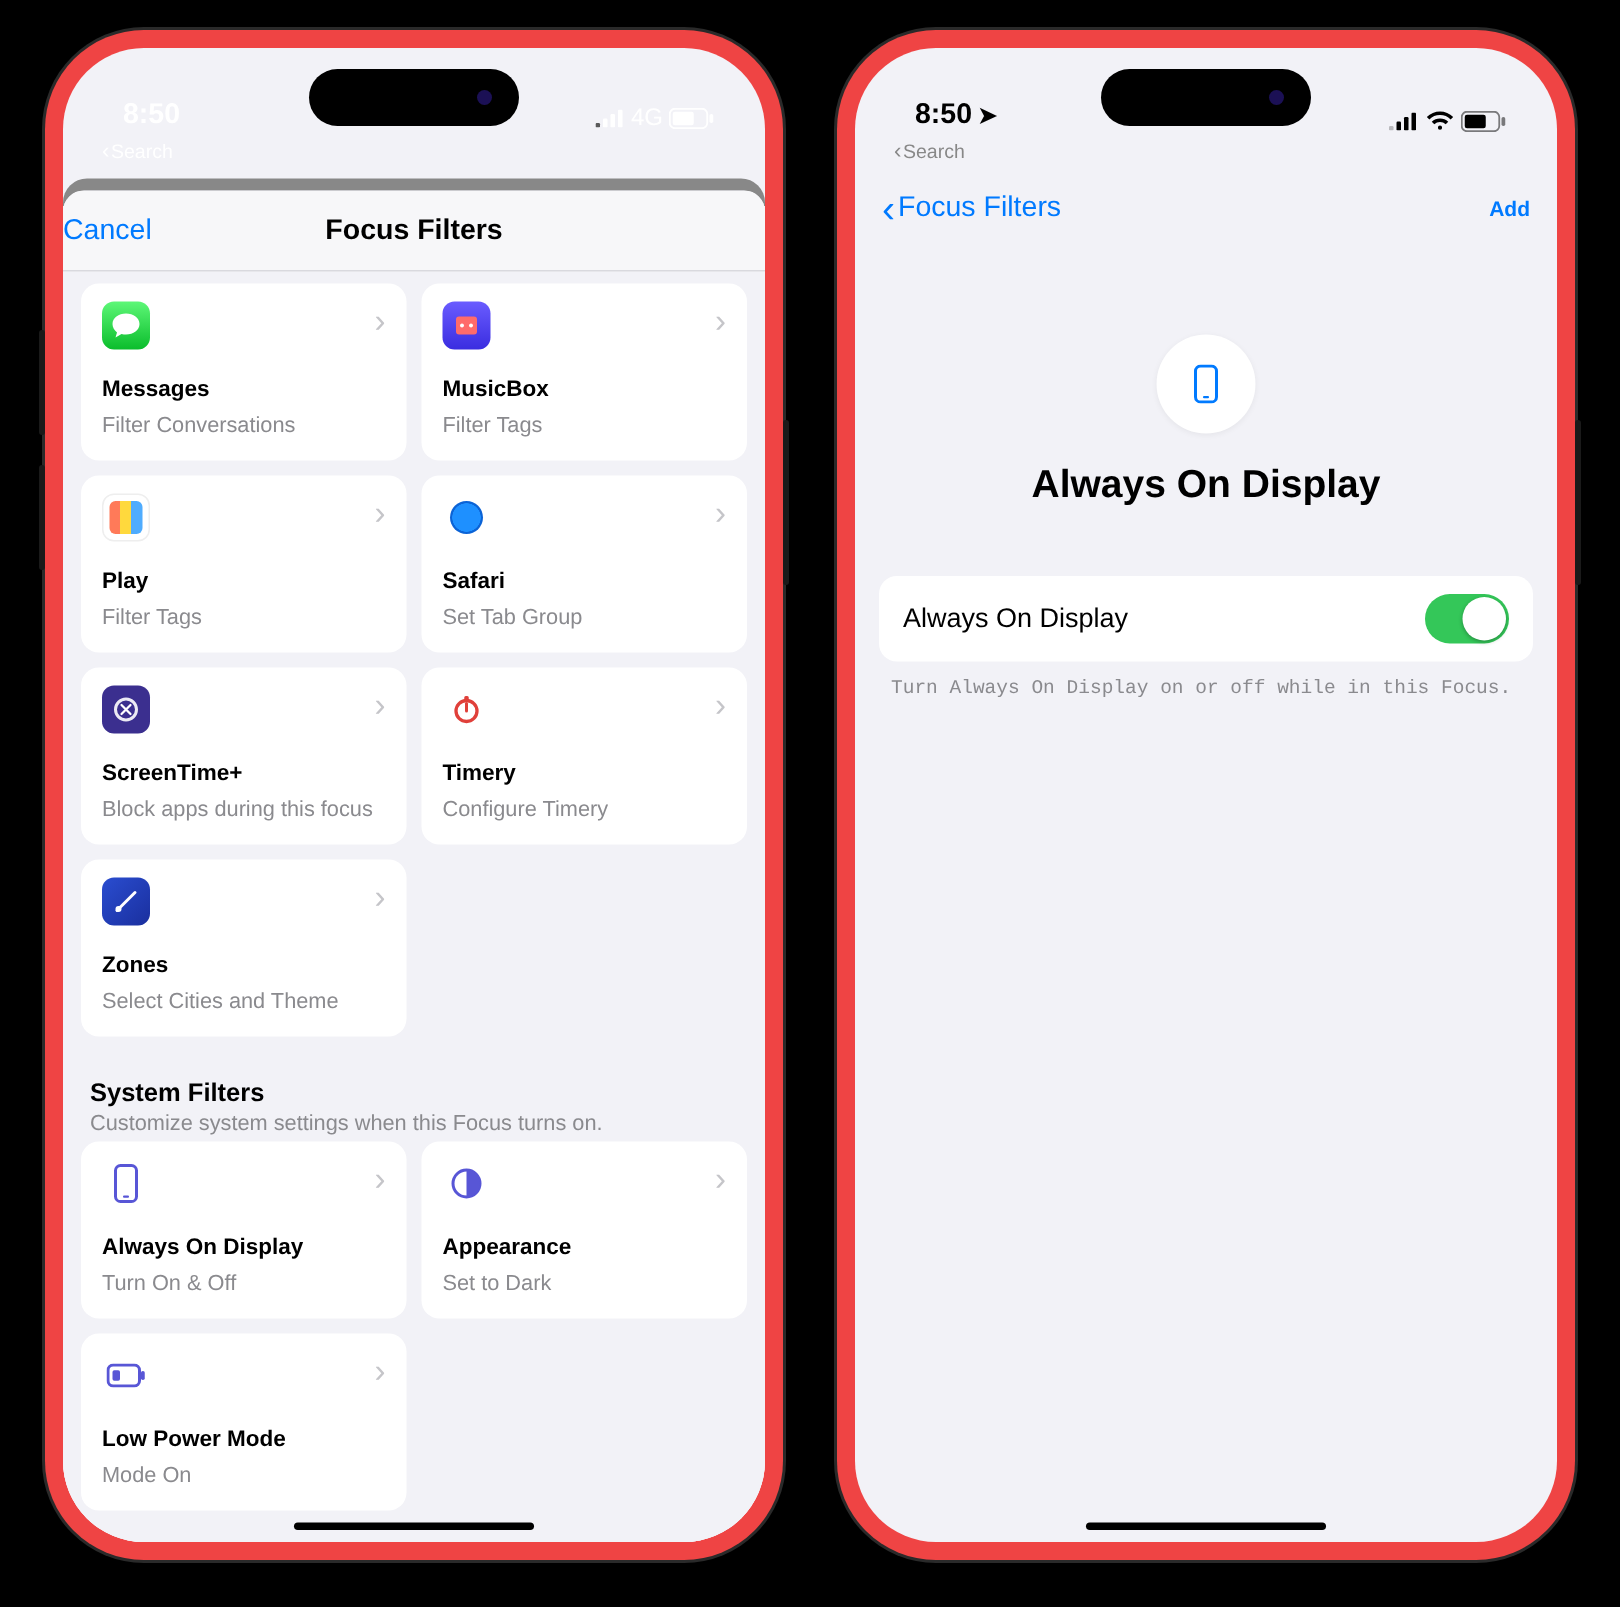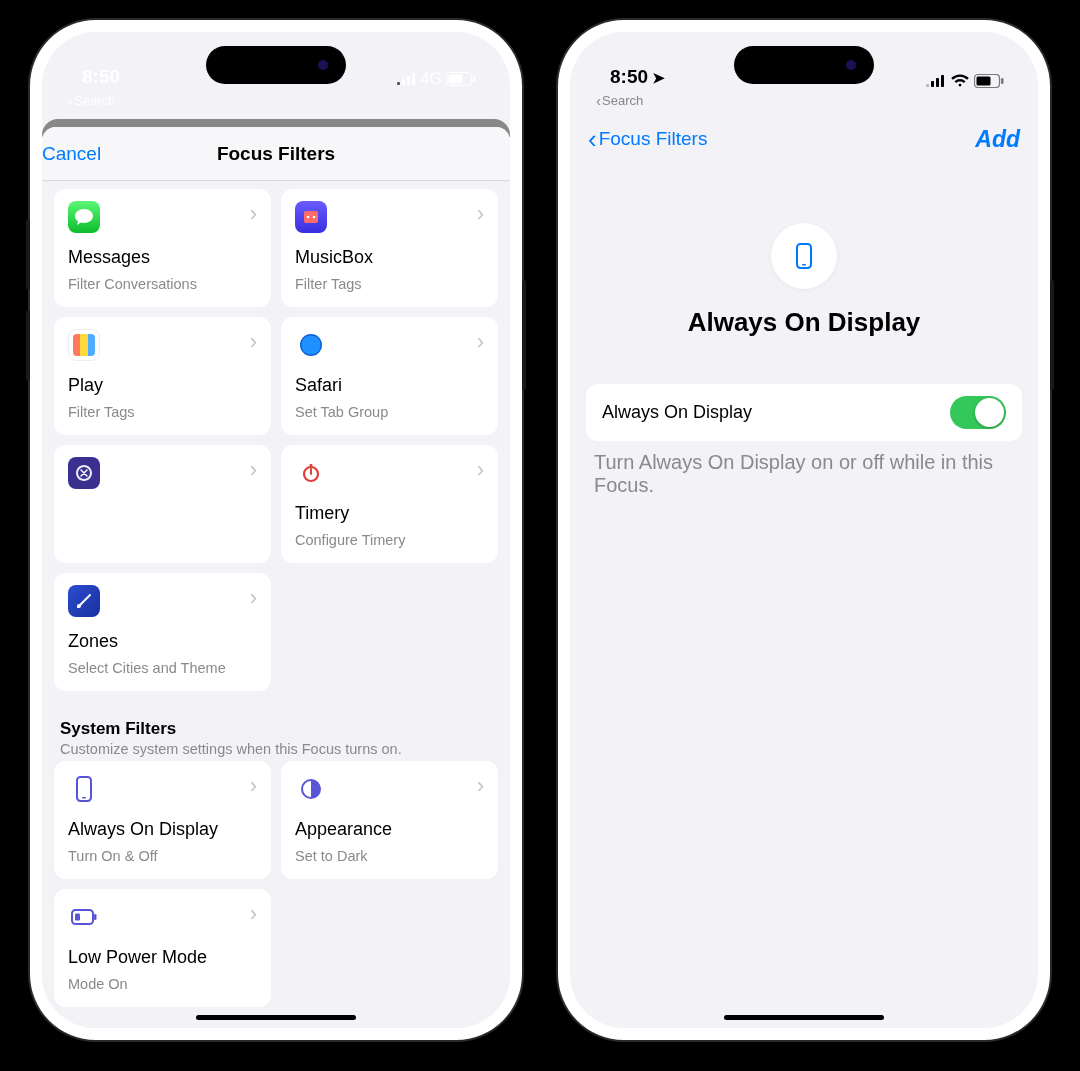--- a/index.html
+++ b/index.html
@@ -9,21 +9,21 @@
     display: flex;
     justify-content: center;
     align-items: flex-start;
     gap: 36px;
     padding: 20px 10px;
     min-height: 1071px;
   }
   .phone {
     width: 492px;
     height: 1020px;
-    background: #ffffff;
+    background: #ef4444;
     border-radius: 66px;
     padding: 12px;
     position: relative;
     box-shadow: 0 0 0 2px #2a2a2a;
   }
   .phone::before, .phone::after {
     content:"";
     position:absolute;
     background:#1a1a1a;
     border-radius:3px;
@@ -142,21 +142,21 @@
   .icon-play::before{ content:""; width:22px; height:22px;
     background: linear-gradient(90deg,#ff7a59 33%,#ffd93d 33% 66%,#4facfe 66%);
     border-radius:4px; }
   .icon-safari { background:#fff; }
   .icon-safari::before{ content:""; width:22px; height:22px; border-radius:50%;
     background: radial-gradient(circle,#1e90ff 60%,#0b63d6 62%); }
   .icon-screentime { background:#3b2f8f; }
   .icon-timery { background:#fff; }
   .icon-timery svg { width:20px; height:20px; }
   .icon-zones { background: linear-gradient(135deg,#2a4dd0,#1a2f9e); }
-  .card-title { font-size:18px; font-weight:400; color:#000; margin-top:14px; line-height:1.2;}
+  .card-title { font-size:15px; font-weight:700; color:#000; margin-top:14px; line-height:1.2;}
   .card-sub { font-size:14.5px; color:#8a8a8e; line-height:1.2; margin-top:7px;}
   .section-head { margin:28px 4px 4px 6px; }
   .section-title { font-size:17px; font-weight:600; }
   .section-sub { font-size:14.5px; color:#8a8a8e; margin-top:2px; }
   .sys-icon {
     width:32px; height:32px; border-radius:8px; background:#fff;
     display:flex; align-items:center; justify-content:center;
     color:#5856d6; font-size:20px;
   }
   .home-indicator {
@@ -164,21 +164,21 @@
     width:160px; height:5px; background:#000; border-radius:3px;
   }
 
   
   .nav2 {
     display:flex; align-items:center; justify-content:space-between;
     height:48px; padding:0 18px;
   }
   .nav2-back { color:#007aff; font-size:19px; display:flex; align-items:center; gap:2px; }
   .nav2-back .ch { font-size:26px; font-weight:300; line-height:1;}
-  .nav2-add { color:#007aff; font-size:23px; font-weight:600;font-style:italic; }
+  .nav2-add { color:#007aff; font-size:14px; font-weight:600; }
   .hero {
     display:flex; flex-direction:column; align-items:center;
     padding:60px 0 36px 0;
   }
   .hero-icon {
     width:66px; height:66px; border-radius:50%; background:#fff;
     display:flex; align-items:center; justify-content:center;
     color:#007aff; font-size:30px;
     box-shadow: 0 1px 4px rgba(0,0,0,0.06);
   }
@@ -194,22 +194,23 @@
   .toggle {
     width:56px; height:33px; border-radius:17px; background:#34c759;
     position:relative;
   }
   .toggle::after{
     content:""; position:absolute; right:2px; top:2px;
     width:29px; height:29px; border-radius:50%; background:#fff;
     box-shadow:0 1px 3px rgba(0,0,0,0.3);
   }
   .footer-note {
-    font-size:20px; color:#8a8a8e;
+    font-size:13px; color:#8a8a8e;
     margin:10px 24px 0 24px;
+    font-family:Liberation Mono, monospace;
   }
   svg.signal { width:20px; height:12px; }
   svg.battery { width:30px; height:14px; }
   svg.phone-icon { width:18px; height:26px; }
 </style>
 </head>
 <body>
 
 <div class="phone left">
   <div class="side-btn-r"></div>
@@ -307,20 +308,24 @@
             <div class="card">
               <div class="top-row">
                 <div class="app-icon icon-screentime">
                   <svg width="18" height="18" viewBox="0 0 18 18">
                       <path d="M9 1c4.4 0 8 3.6 8 8s-3.6 8-8 8-8-3.6-8-8 3.6-8 8-8zm0 2a6 6 0 100 12 6 6 0 000-12z" fill="#fff" opacity="0.9"></path>
                       <path d="M6 6l6 6M12 6l-6 6" stroke="#fff" stroke-width="1.5" stroke-linecap="round"></path>
                     </svg>
                 </div>
                 <span class="chev">›</span>
               </div>
+              <div>
+                <div class="card-title">ScreenTime+</div>
+                <div class="card-sub">Block apps during this focus</div>
+              </div>
             </div>
 
             <div class="card">
               <div class="top-row">
                 <div class="app-icon icon-timery">
                   <svg viewBox="0 0 20 20">
                       <circle cx="10" cy="11" r="7" fill="none" stroke="#e0403a" stroke-width="2.2"></circle>
                       <rect x="8.5" y="1" width="3" height="2.5" rx="1" fill="#e0403a"></rect>
                       <path d="M10 11V6" stroke="#e0403a" stroke-width="2" stroke-linecap="round"></path>
                     </svg>

